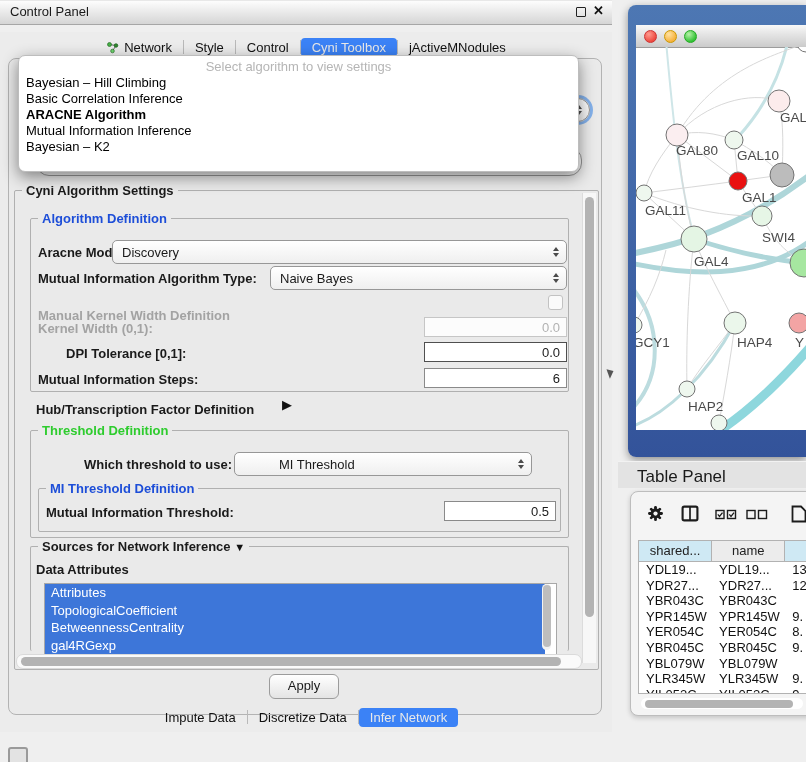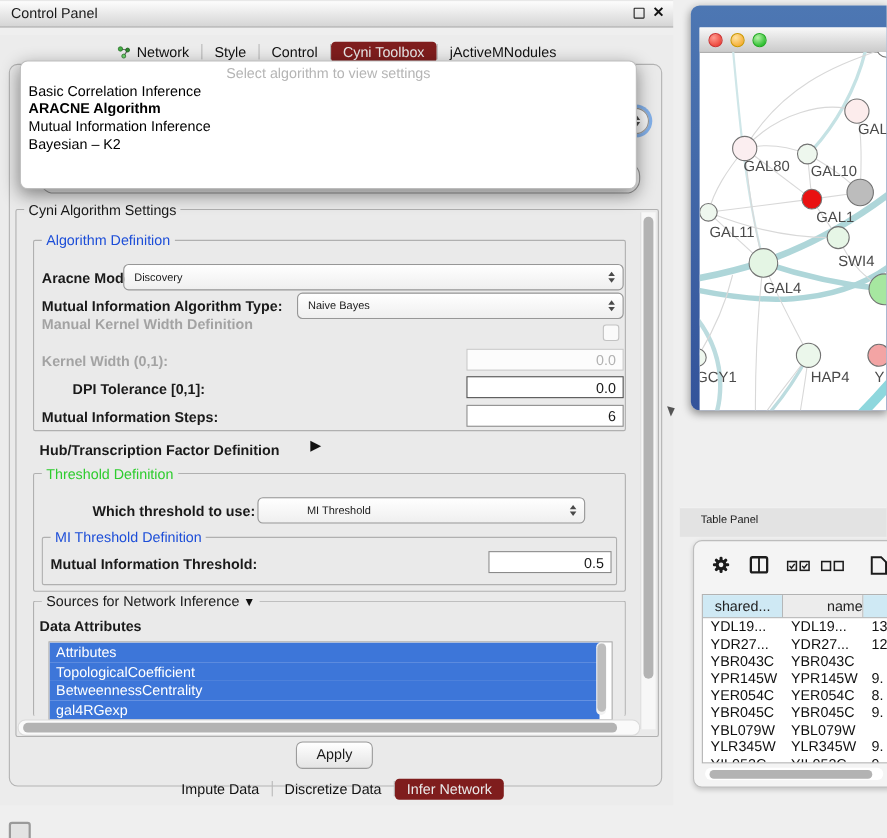--- a/index.html
+++ b/index.html
@@ -8,39 +8,39 @@
   
   #cp-titlebar{left:0;top:8;width:612px;height:23px;background:linear-gradient(#fdfdfd,#d5d5d5);
     border-top:1px solid #e8e8e8;border-bottom:1px solid #a6a6a6;}
   #cp-title{position:absolute;left:10px;top:3px;font-size:13px;}
   #float-btn{position:absolute;right:26px;top:6px;width:8px;height:8px;border:1.5px solid #222;border-radius:1px;}
   #close-btn{position:absolute;right:8px;top:2px;font-size:13px;font-weight:bold;color:#111;}
   #cp-body{left:0;top:32px;width:612px;height:700px;background:#ececec;}
   .tabrow{left:0;width:612px;height:22px;display:flex;justify-content:center;align-items:center;}
   #top-tabs{top:36px;text-align:center;} #bottom-tabs{top:706px;}
   .tab{padding:2px 11px;font-size:13px;color:#111;white-space:nowrap;display:flex;align-items:center;gap:5px;}
-  .tab.sel{background:#7f1d1d;color:#e9e9e9;border-radius:4px;}
+  .tab.sel{background:#3b82f6;color:#e9e9e9;border-radius:4px;}
   .tabsep{width:1px;height:14px;background:#b9b9b9;}
   #content-panel{left:8px;top:58px;width:592px;height:655px;background:#eaeaea;
     border:1px solid #b3b3b3;border-radius:8px;}
   
   .combo{position:absolute;background:linear-gradient(#ffffff,#efefef);border:1px solid #979797;
-    border-radius:5px;height:24px;line-height:24px;padding-left:9px;box-sizing:border-box;font-size:10px;}
+    border-radius:5px;height:24px;line-height:24px;padding-left:9px;box-sizing:border-box;font-size:13px;}
   .combo .spin{position:absolute;right:7px;top:50%;transform:translateY(-50%);display:flex;flex-direction:column;gap:2px;}
   .spin i{width:0;height:0;border-left:3.5px solid transparent;border-right:3.5px solid transparent;display:block;}
   .spin .up{border-bottom:4.5px solid #4a4a4a;} .spin .dn{border-top:4.5px solid #4a4a4a;}
   .rcombo{border-radius:13px;}
   
   #algo-popup{left:18px;top:55px;width:561px;height:117px;background:#fff;border:1px solid #bdbdbd;
     border-radius:7px;box-shadow:0 5px 16px rgba(0,0,0,.45);z-index:40;padding-top:2px;box-sizing:border-box;}
   #algo-popup .hdr{text-align:center;color:#b5b5b5;height:17px;line-height:17px;font-size:13px;}
   #algo-popup .item{height:16.1px;line-height:16.1px;padding-left:7px;font-size:13px;color:#000;}
   #algo-popup .item.bold{font-weight:bold;}
   
-  .group{position:absolute;border:1px solid #b0b0b0;border-radius:2px;}
+  .group{position:absolute;border:1px solid #b0b0b0;border-radius:2px;font-weight:bold;}
   .legend{position:absolute;top:-8px;left:7px;background:#eaeaea;padding:0 4px;font-size:13px;white-space:nowrap;}
   .legend.blue{color:#1d4ed8;} .legend.green{color:#2ecc2e;}
   .lbl{position:absolute;font-size:13px;font-weight:bold;white-space:nowrap;}
   .lbl.dis{color:#a3a3a3;}
   .field{position:absolute;background:#fff;border:1px solid #8a8a8a;height:20px;line-height:20px;
     text-align:right;padding-right:6px;box-sizing:border-box;font-size:13px;}
   .field.dis{border:1px solid #c6c6c6;color:#b2b2b2;background:#fcfcfc;}
   .field.strong{border:1.5px solid #4f4f4f;}
   #manual-checkbox{position:absolute;left:548px;top:295px;width:13px;height:13px;border:1px solid #c2c2c2;
     border-radius:3px;background:#fafafa;}
@@ -56,33 +56,33 @@
   .vtrack{position:absolute;background:#f7f7f7;border-left:1px solid #dcdcdc;}
   .vthumb{position:absolute;background:#b3b3b3;border-radius:5px;}
   .htrack{position:absolute;background:#fafafa;border:1px solid #dadada;border-radius:7px;}
   .hthumb{position:absolute;background:#b3b3b3;border-radius:5px;}
   #apply-btn{position:absolute;left:269px;top:674px;width:68px;height:23px;border:1px solid #9c9c9c;
     border-radius:6px;background:linear-gradient(#ffffff,#e4e4e4);text-align:center;line-height:22px;font-size:13px;}
   #mini-icon{left:8px;top:747px;width:16px;height:18px;border:2px solid #9a9a9a;border-radius:3px;background:#e3e3e3;}
   #mouse-cursor{left:608px;top:368px;width:0;height:0;border-left:6px solid #555;border-top:4px solid transparent;
     border-bottom:6px solid transparent;transform:rotate(-20deg);}
   
-  #net-frame{left:628px;top:5px;width:178px;height:368px;background:linear-gradient(#4d77b3,#33539a);
+  #net-frame{left:628px;top:5px;width:178px;height:452px;background:linear-gradient(#4d77b3,#33539a);
     border-radius:8px 0 0 8px;box-shadow:0 3px 8px rgba(0,0,0,.4);overflow:hidden;}
   #net-window{position:absolute;left:8px;top:20px;width:170px;height:405px;background:#fff;}
   #net-titlebar{position:absolute;left:0;top:0;width:170px;height:22px;
     background:linear-gradient(#f8f8f8 0%,#e3e3e3 45%,#cbcbcb 100%);border-bottom:1px solid #9c9c9c;}
   .light{position:absolute;top:4.5px;width:13px;height:13px;border-radius:50%;box-sizing:border-box;}
   #light-close{left:8px;background:radial-gradient(circle at 35% 30%,#ff9a8f,#ee4b40 70%);border:1px solid #c33;}
   #light-min{left:28px;background:radial-gradient(circle at 35% 30%,#ffe2a0,#f6b23e 70%);border:1px solid #c90;}
   #light-zoom{left:48px;background:radial-gradient(circle at 35% 30%,#b6f2a8,#35c237 70%);border:1px solid #2a2;}
   #net-canvas{position:absolute;left:0;top:22px;width:170px;height:383px;overflow:hidden;}
   
   #tp-titlebar{left:618px;top:461px;width:188px;height:26px;background:#e3e3e3;border-top:1px solid #f2f2f2;}
-  #tp-title{position:absolute;left:19px;top:5px;font-size:10px;}
+  #tp-title{position:absolute;left:19px;top:5px;font-size:17px;}
   #tp-window{left:630px;top:491px;width:178px;height:223px;background:#f4f4f4;border:1px solid #bdbdbd;
     border-radius:8px 0 0 8px;overflow:hidden;box-shadow:0 2px 5px rgba(0,0,0,.18);}
   .tool{position:absolute;top:13px;}
   #dt-table{position:absolute;left:7px;top:48px;width:172px;height:154px;background:#fff;
     border:1px solid #b2b2b2;overflow:hidden;box-sizing:border-box;}
   #dt-head{display:flex;height:20px;border-bottom:1px solid #b2b2b2;}
   #dt-head .hc{box-sizing:border-box;border-right:1px solid #b2b2b2;text-align:center;line-height:20px;
     font-size:13px;color:#222;background:#cfe9f4;overflow:hidden;white-space:nowrap;}
   #dt-head .hc.plain{background:#ececec;}
   .dtr{display:flex;height:15.6px;line-height:15.6px;font-size:13px;color:#111;}
@@ -131,20 +131,21 @@
   <span>galFiltered.sif default node</span>
   <span class="spin">
       <i class="up"></i>
       <i class="dn"></i>
     </span>
 </div>
 
 <div class="abs" id="algo-popup">
   <div class="hdr">Select algorithm to view settings</div>
   <div id="algo-items">
+      <div class="item">Bayesian – Hill Climbing</div>
       <div class="item">Basic Correlation Inference</div>
       <div class="item bold">ARACNE Algorithm</div>
       <div class="item">Mutual Information Inference</div>
       <div class="item">Bayesian – K2</div>
     </div>
 </div>
 
 <div class="group" style="left:14px;top:190px;width:583px;height:478px;">
   <span class="legend">Cyni Algorithm Settings</span>
 </div>
@@ -164,21 +165,21 @@
     </span>
 </div>
 <span class="lbl" style="left:38px;top:271px;">Mutual Information Algorithm Type:</span>
 <div class="combo" style="left:270px;top:266px;width:297px;">
   <span>Naive Bayes</span>
   <span class="spin">
       <i class="up"></i>
       <i class="dn"></i>
     </span>
 </div>
-<span class="lbl dis" style="left:38px;top:287px;">Manual Kernel Width Definition</span>
+<span class="lbl dis" style="left:38px;top:308px;">Manual Kernel Width Definition</span>
 <div id="manual-checkbox"></div>
 <span class="lbl dis" style="left:38px;top:321px;">Kernel Width (0,1):</span>
 <div class="field dis" style="left:424px;top:317px;width:143px;">0.0</div>
 <span class="lbl" style="left:38px;top:346px;margin-left:28px;">DPI Tolerance [0,1]:</span>
 <div class="field strong" style="left:424px;top:342px;width:143px;">0.0</div>
 <span class="lbl" style="left:38px;top:372px;">Mutual Information Steps:</span>
 <div class="field" style="left:424px;top:368px;width:143px;">6</div>
 
 <span class="lbl" style="left:36px;top:402px;">Hub/Transcription Factor Definition</span>
 <span class="abs tri" style="left:282px;top:397px;font-size:13px;">▶</span>
@@ -336,21 +337,21 @@
     </svg>
   </span>
   <span class="tool" style="left:160px;">
     <svg width="16" height="18" viewBox="0 0 16 18">
       <path d="M1.5 1.5 h8.5 l4.5 4.5 v10.5 h-13 z" fill="none" stroke="#1c1c1c" stroke-width="1.8"></path>
     </svg>
   </span>
   <div id="dt-table">
     <div id="dt-head">
         <div class="hc" style="width: 74px;">shared...</div>
-        <div class="hc plain" style="width: 74px; text-align: right;">name</div>
+        <div class="hc plain" style="width: 74px;">name</div>
         <div class="hc" style="width: 24px;"></div>
       </div>
     <div id="dt-rows">
         <div class="dtr">
           <div class="c" style="width: 74px;">YDL19...</div>
           <div class="c" style="width: 74px;">YDL19...</div>
           <div class="c" style="width: 24px;">13</div>
         </div>
         <div class="dtr">
           <div class="c" style="width: 74px;">YDR27...</div>

